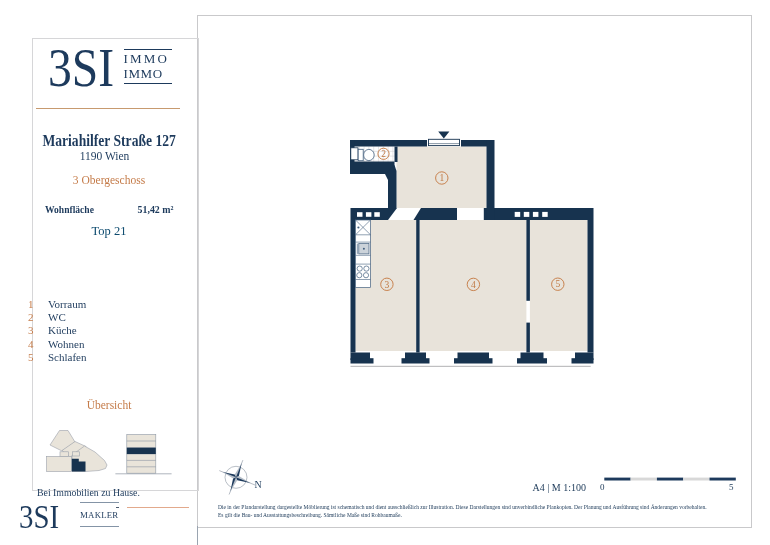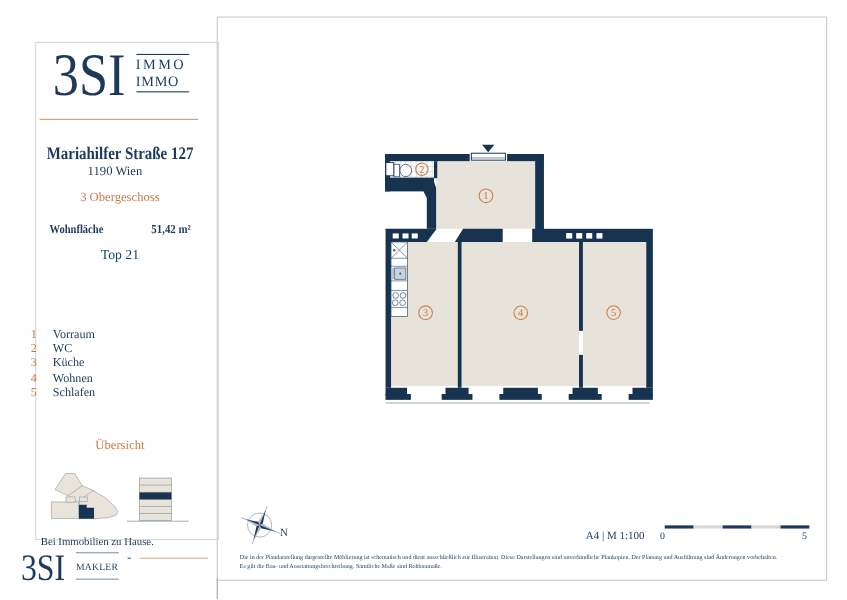--- a/index.html
+++ b/index.html
@@ -72,21 +72,21 @@
 
   <rect x="126.8" y="447.7" width="29" height="6.3" fill="#17334f"></rect>
 
   <line x1="115.4" y1="473.8" x2="171.6" y2="473.8" stroke="#9aa2ac" stroke-width="0.8"></line>
 </svg>
 
 <div class="abs" style="left:37px;top:487px;font-size:9.8px;color:#1d3a5c;text-align:center;">Bei Immobilien zu Hause.</div>
 
 <div class="abs" style="left:19px;top:497px;font-size:34px;line-height:1.15;color:#1d3a5c;transform:scaleX(0.85);transform-origin:left top;">3SI</div>
 
-<div class="abs" style="left:69px;top:502px;width:38.5px;height:23.2px;border-top:1px solid #8494a6;border-bottom:1px solid #8494a6;text-align:center;display:flex;align-items:center;justify-content:center;">
+<div class="abs" style="left:80px;top:502px;width:38.5px;height:23.2px;border-top:1px solid #8494a6;border-bottom:1px solid #8494a6;text-align:center;display:flex;align-items:center;justify-content:center;">
   <span style="font-size:8.8px;letter-spacing:0.2px;color:#1d3a5c;">MAKLER</span>
 </div>
 
 <div class="abs" style="left:126.5px;top:507px;width:62px;height:1px;background:#e2a98c;"></div>
 
 <div class="abs" style="left:116px;top:507px;width:3px;height:1px;background:#4a5a6e;"></div>
 
 <svg class="abs" style="left:0;top:0;" width="770" height="545" viewBox="0 0 770 545">
 
   <rect x="396.5" y="146.5" width="90" height="61.5" fill="#e8e3da"></rect>

